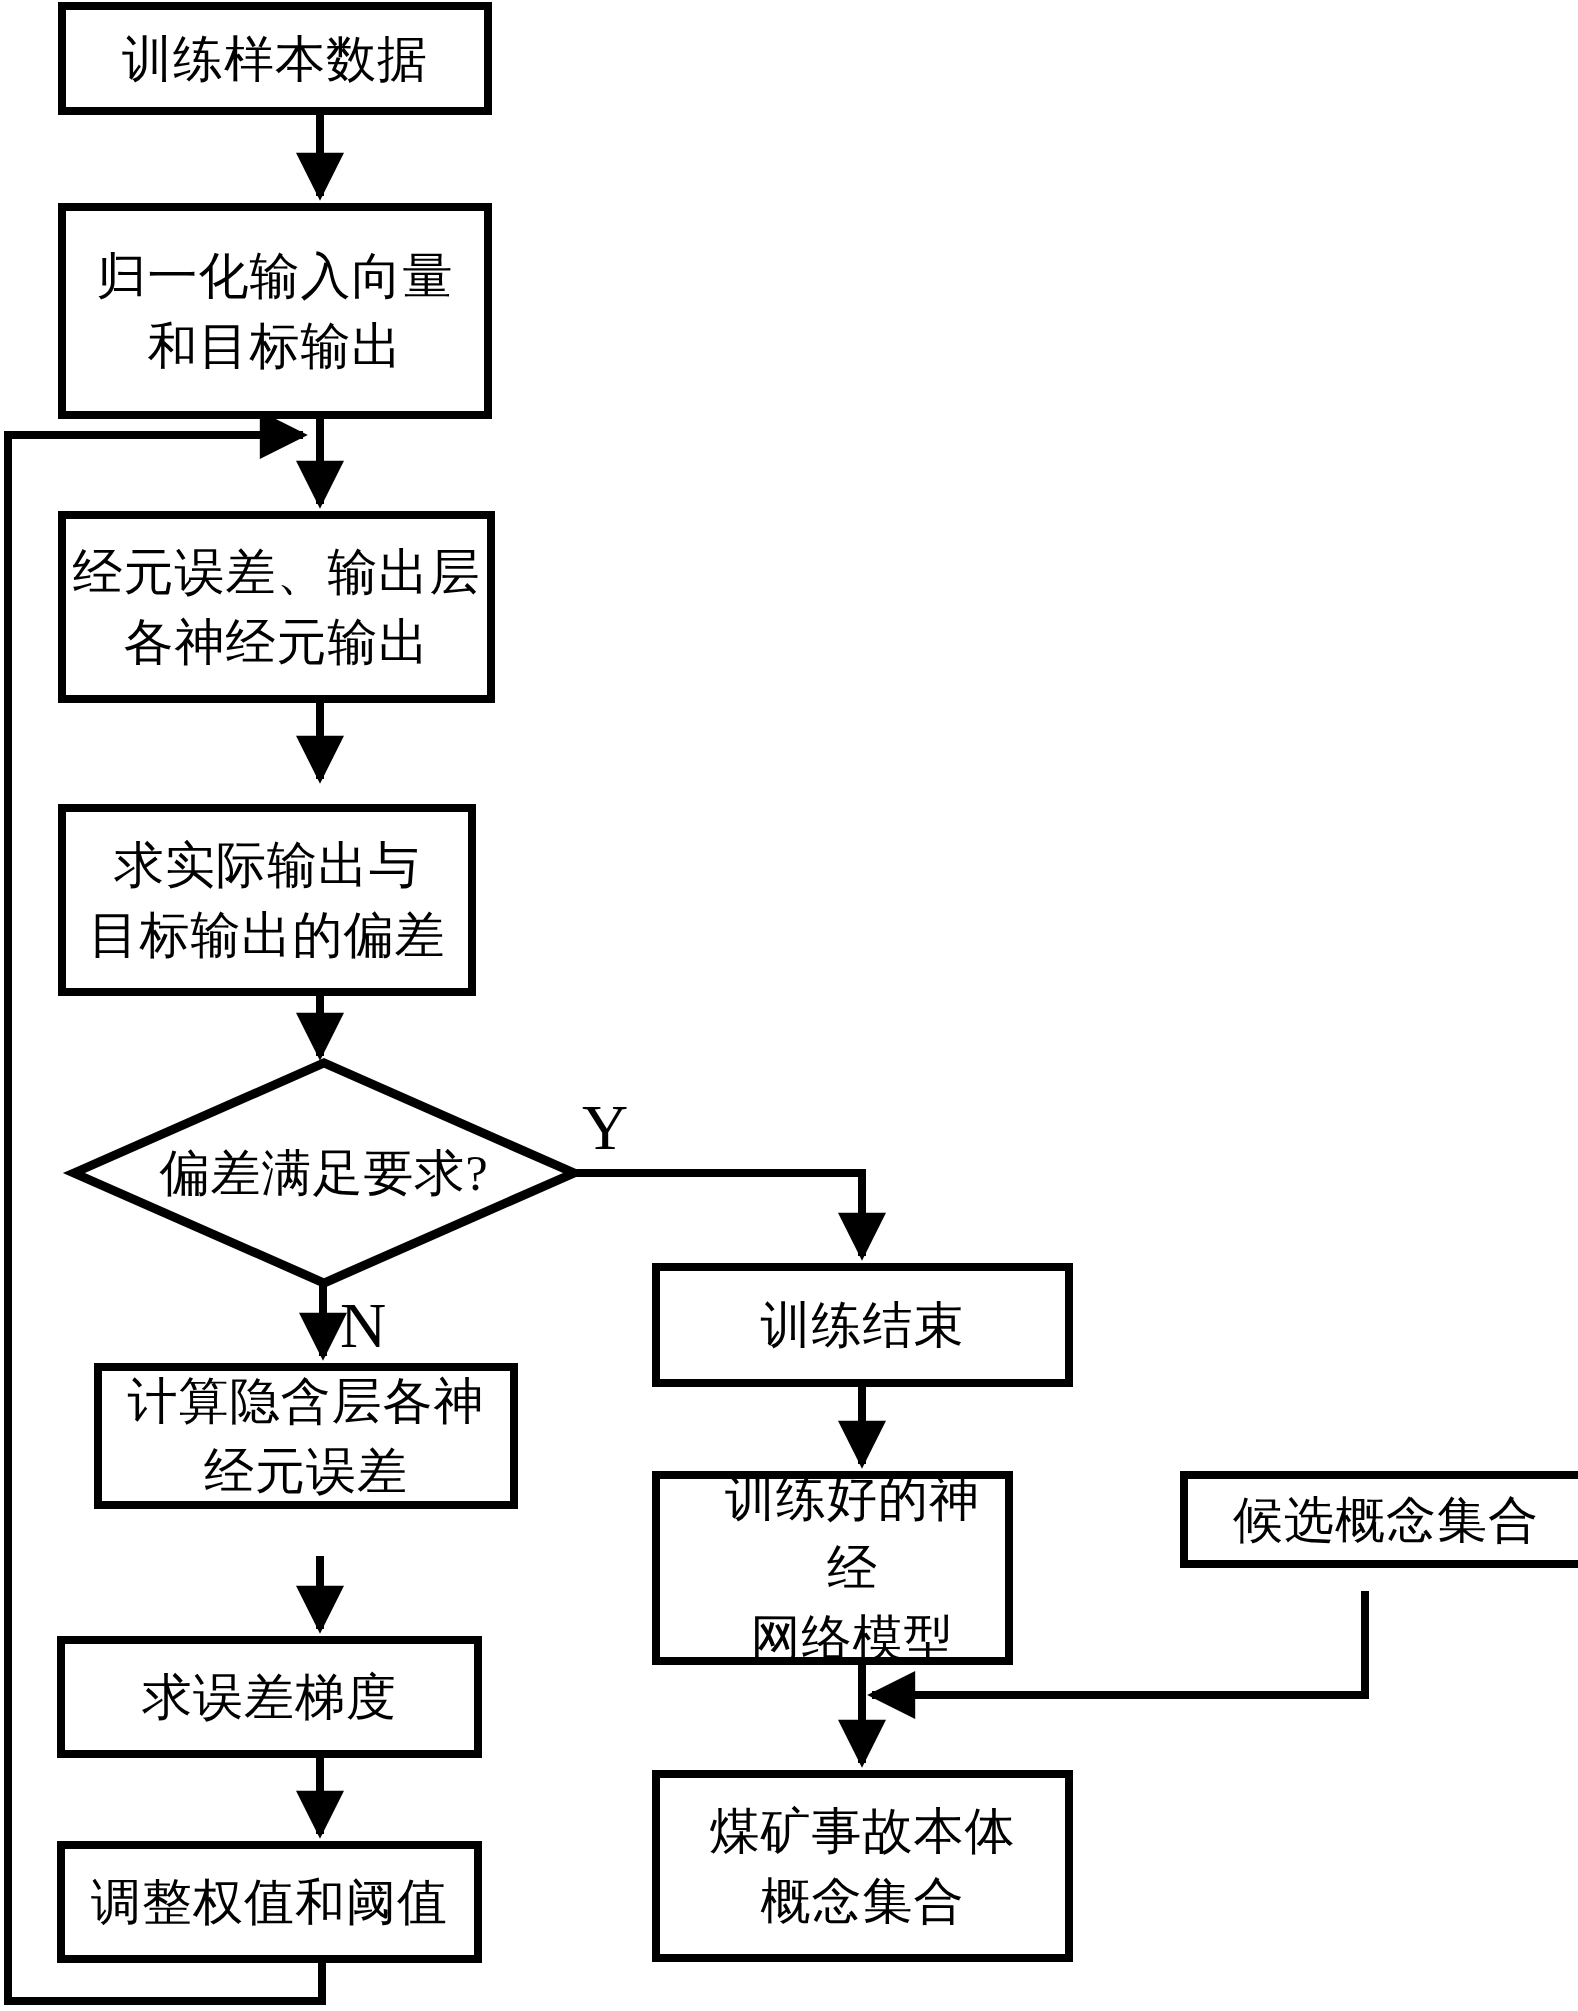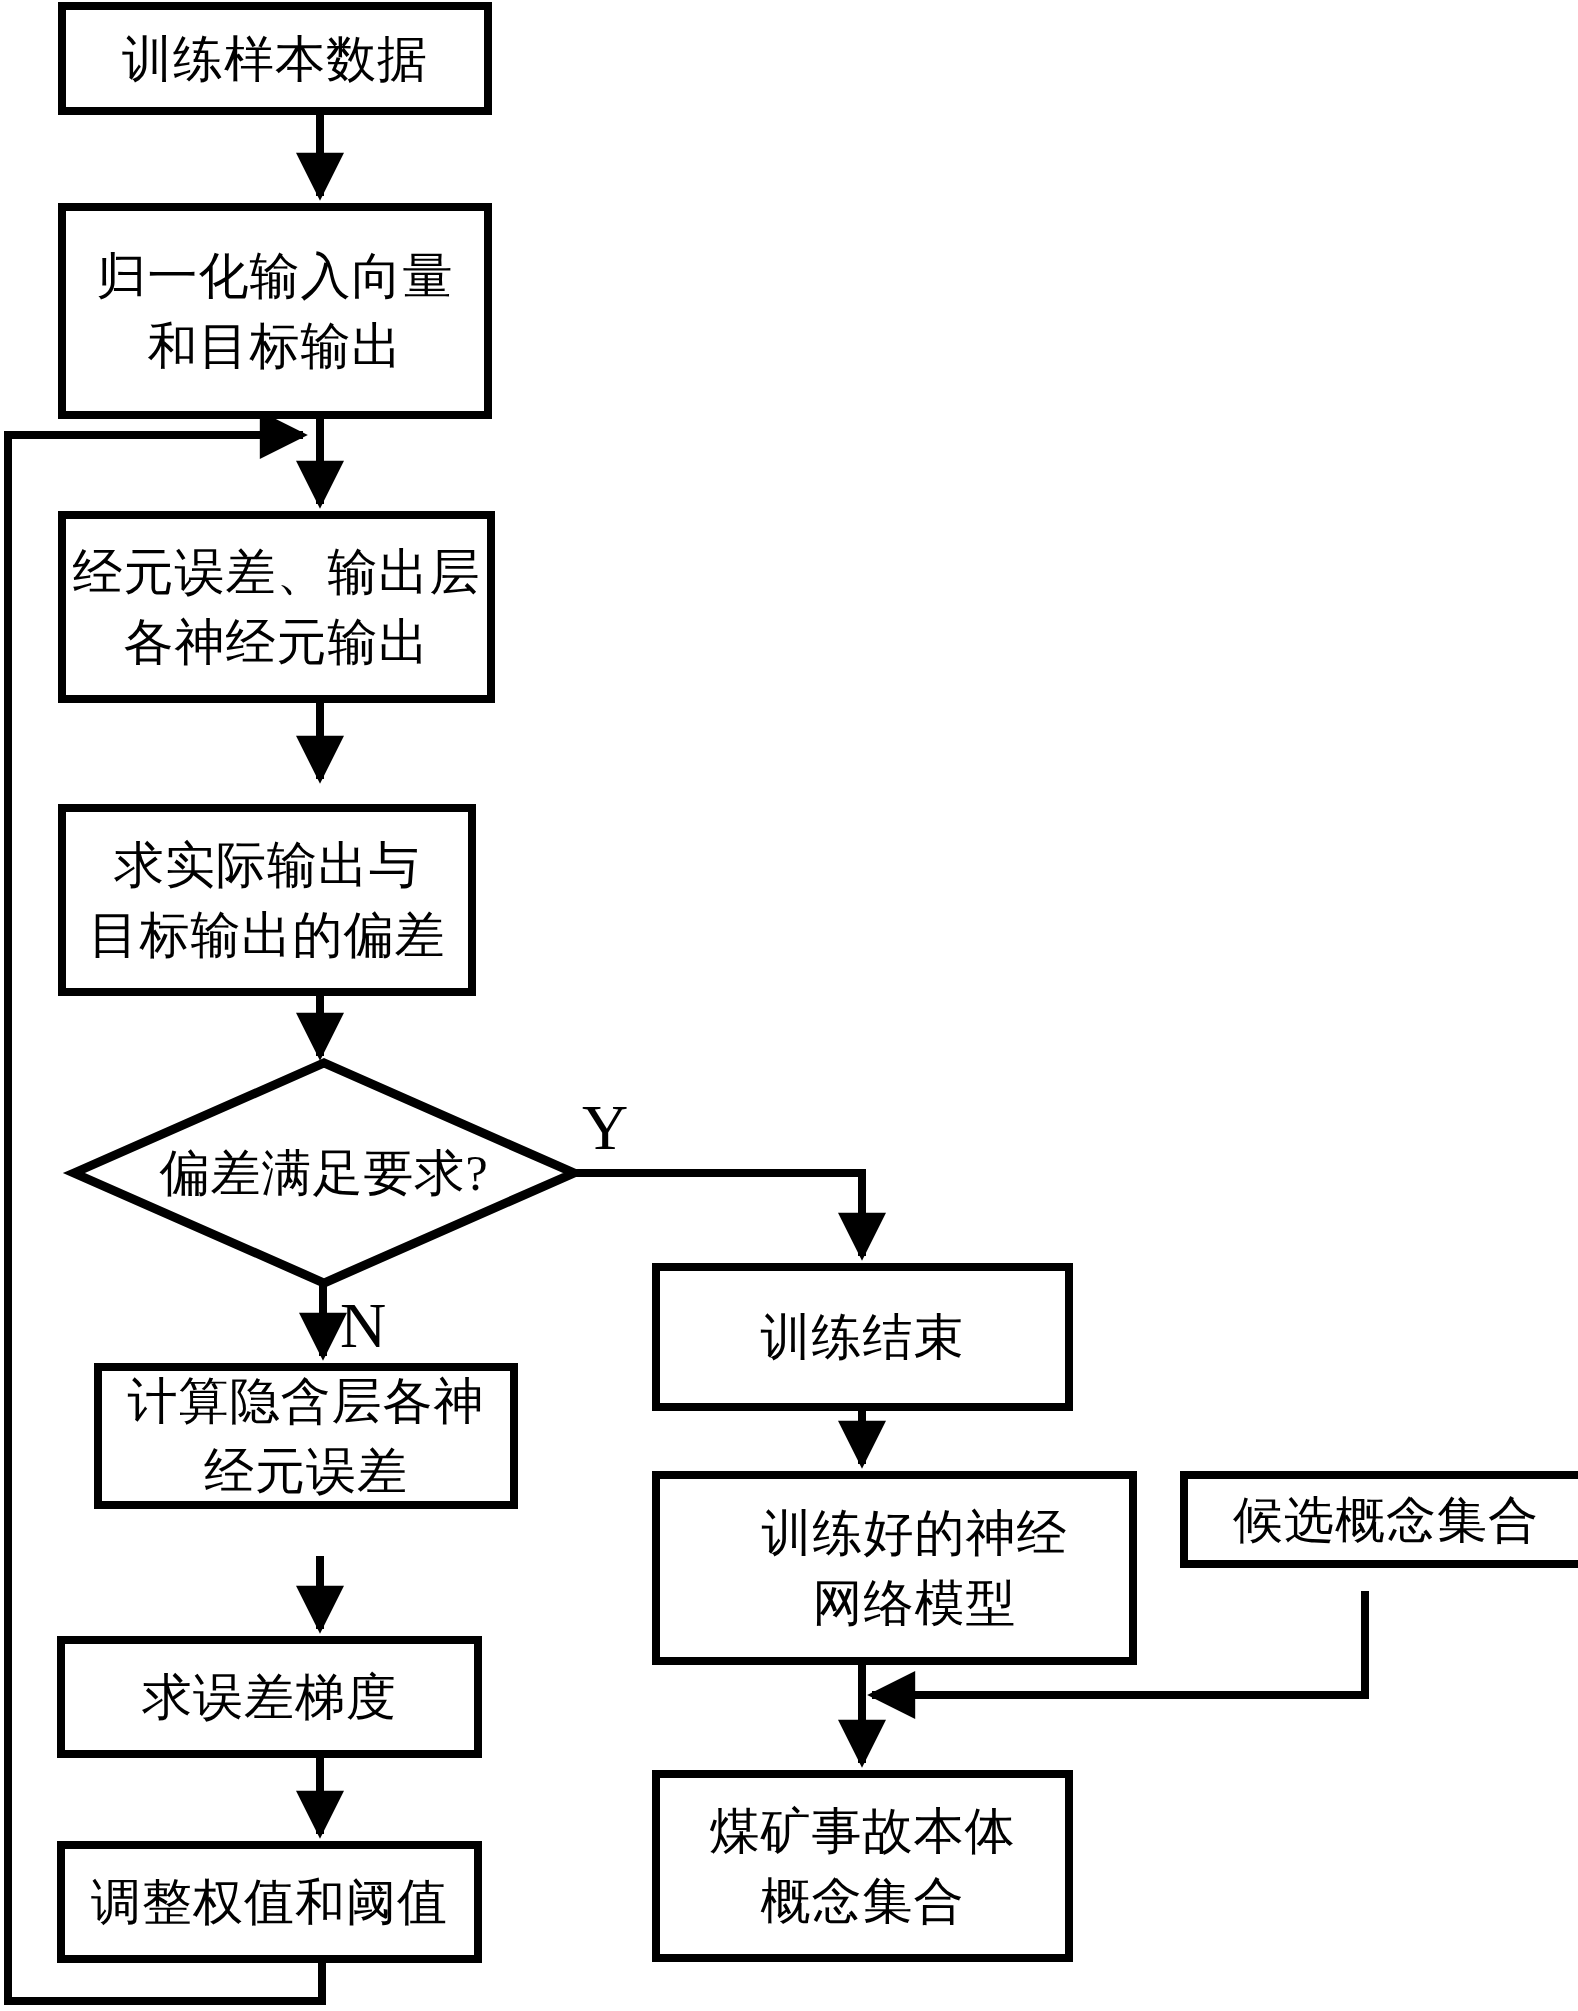--- a/index.html
+++ b/index.html
@@ -121,25 +121,25 @@
   </div>
 
   <div class="box" style="left:57px; top:1636px; width:425px; height:122px;">
     <span>求误差梯度</span>
   </div>
 
   <div class="box" style="left:57px; top:1841px; width:425px; height:122px;">
     <span>调整权值和阈值</span>
   </div>
 
-  <div class="box" style="left:652px; top:1263px; width:421px; height:148px;">
+  <div class="box" style="left:652px; top:1263px; width:421px; height:124px;">
     <span>训练结束</span>
   </div>
 
-  <div class="box" style="left:652px; top:1471px; width:485px; height:194px;padding-left:40px;">
+  <div class="box" style="left:652px; top:1471px; width:361px; height:194px;padding-left:40px;">
     <span>训练好的神经</span>
     <span>网络模型</span>
   </div>
 
   <div class="box" style="left:1180px; top:1471px; width:412px; height:97px;">
     <span>候选概念集合</span>
   </div>
 
   <div class="box" style="left:652px; top:1770px; width:421px; height:192px;">
     <span>煤矿事故本体</span>

